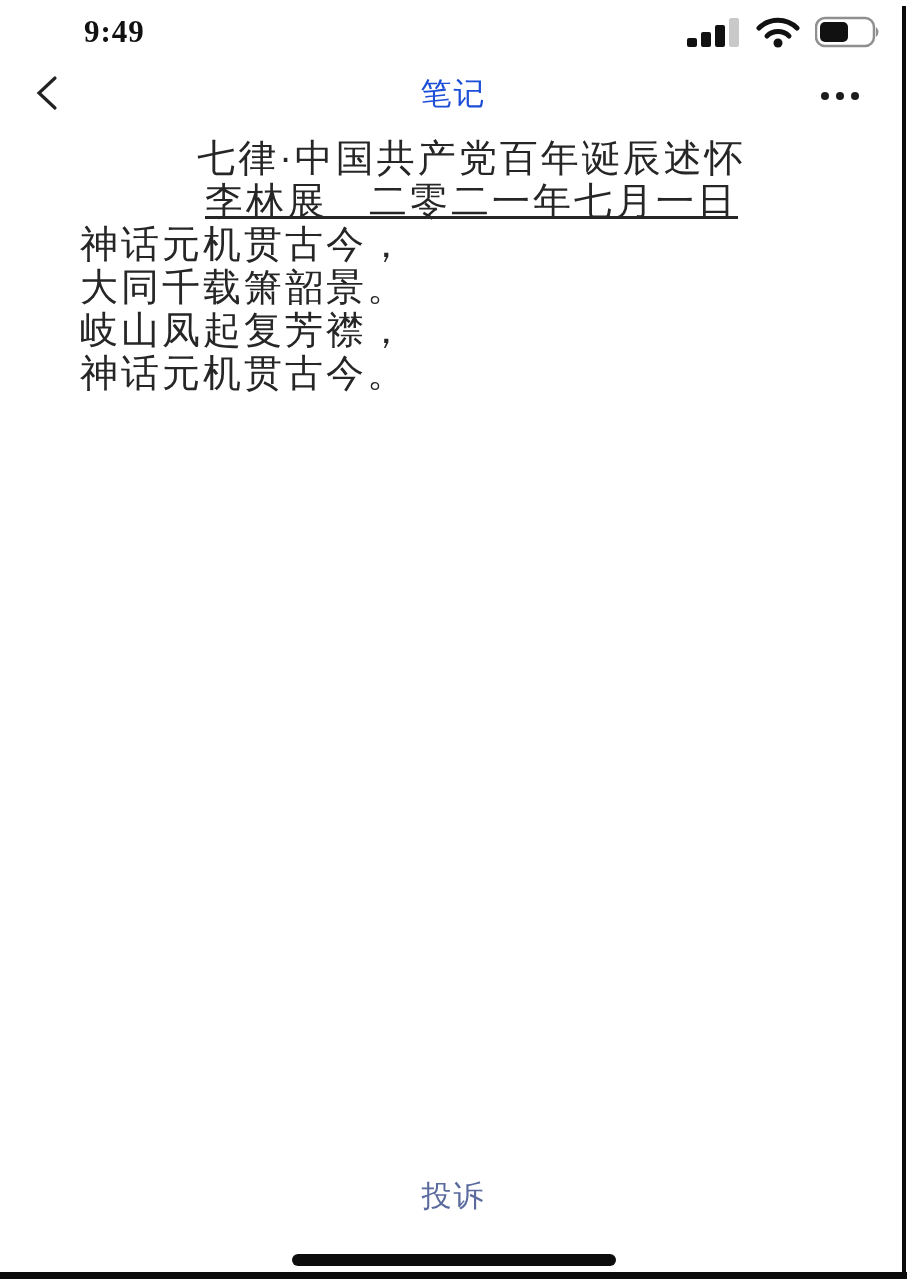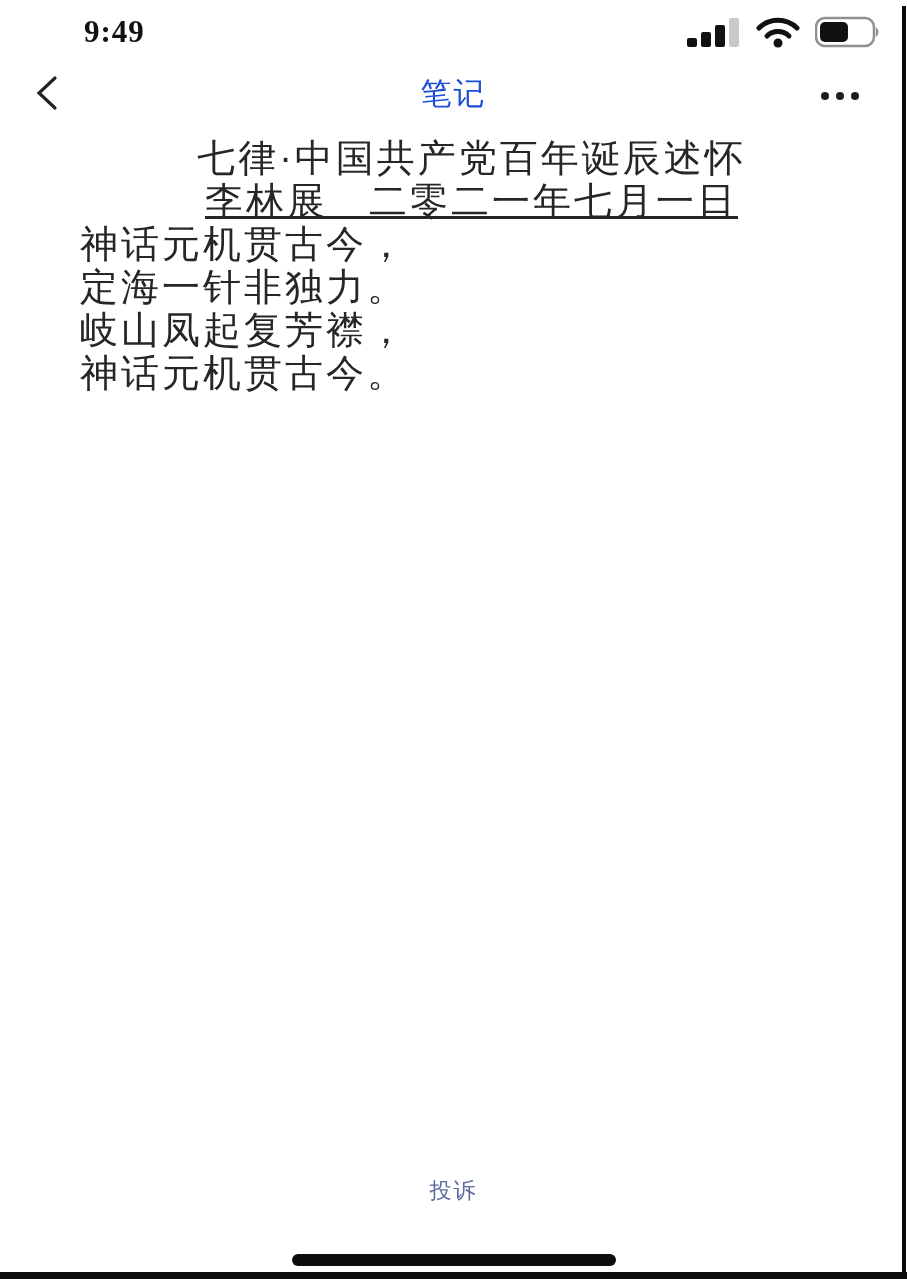--- a/index.html
+++ b/index.html
@@ -53,21 +53,21 @@
     color: #262626;
     margin-left: 36px;
   }
   .poem-title { text-align: center; }
   .poem-byline { text-align: center; text-decoration: underline; }
   .poem-line { text-align: left; padding-left: 4px; }
 
   
   .report-link {
     position: absolute; top: 1176px; left: 0; right: 0;
-    text-align: center; font-size: 22px; letter-spacing: 2px;
+    text-align: center; font-size: 30px; letter-spacing: 2px;
     cursor: pointer;
   }
   .home-indicator {
     position: absolute; bottom: 13px; left: 50%;
     transform: translateX(-50%);
     width: 324px; height: 12px; border-radius: 7px;
     background: #0d0d0d;
   }
   svg { display: block; }
 </style>
@@ -117,21 +117,21 @@
       <span class="dot"></span>
       <span class="dot"></span>
       <span class="dot"></span>
     </span>
   </div>
 
   <div class="content" style="color: rgb(38, 38, 38);">
     <div class="poem-title">七律·中国共产党百年诞辰述怀</div>
     <div class="poem-byline">李林展　二零二一年七月一日</div>
     <div class="poem-line">神话元机贯古今，</div>
-    <div class="poem-line">定海一针非独力。</div>
+    <div class="poem-line">大同千载箫韶景。</div>
     <div class="poem-line">岐山凤起复芳襟，</div>
     <div class="poem-line">神话元机贯古今。</div>
   </div>
 
   <div class="report-link" style="color: rgb(91, 107, 158);">投诉</div>
 
   <div class="home-indicator"></div>
 
   <div class="edge-right"></div>
   <div class="edge-bottom"></div>

